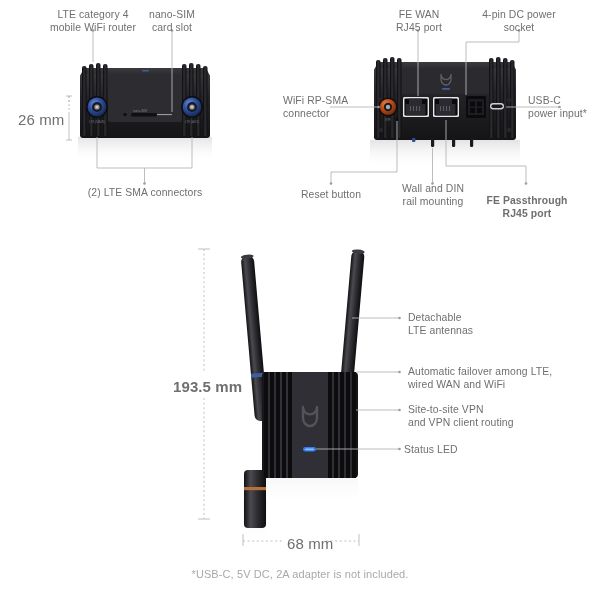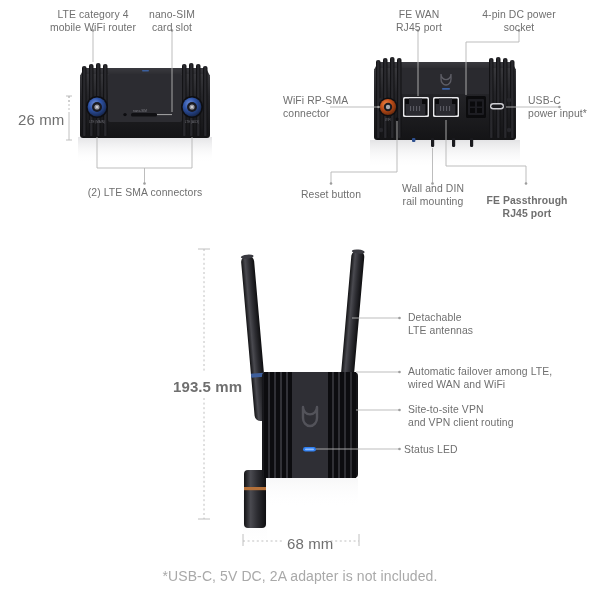--- a/index.html
+++ b/index.html
@@ -27,21 +27,21 @@
     font-size: 10.4px;
     line-height: 13.2px;
     color: #6f6f6f;
     white-space: pre-line;
     letter-spacing: 0.1px;
   }
   .lbl.c { text-align: center; }
   .lbl.l { text-align: left; }
   .foot {
     position: absolute;
-    font-size: 14px;
+    font-size: 11px;
     color: #a9a9a9;
     text-align: center;
     letter-spacing: 0.1px;
   }
   .dim {
     position: absolute;
     font-size: 15px;
     color: #6f6f6f;
     letter-spacing: 0.1px;
   }

